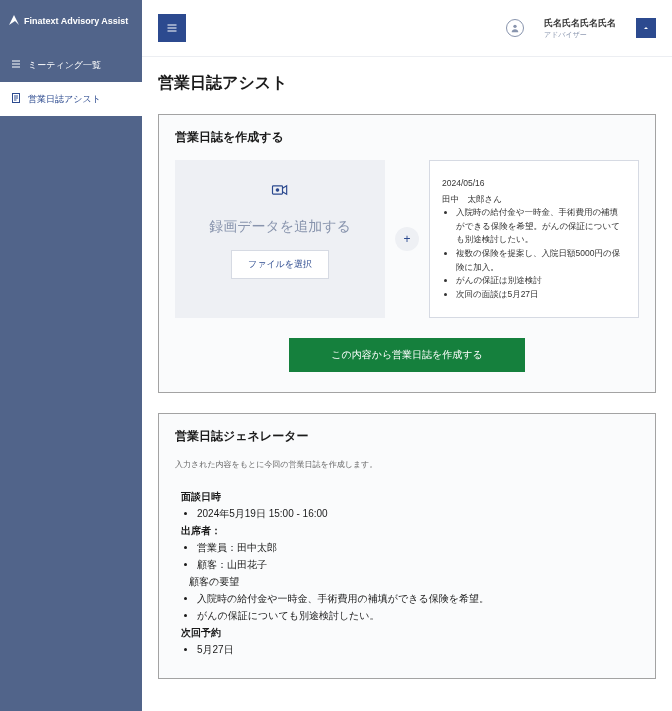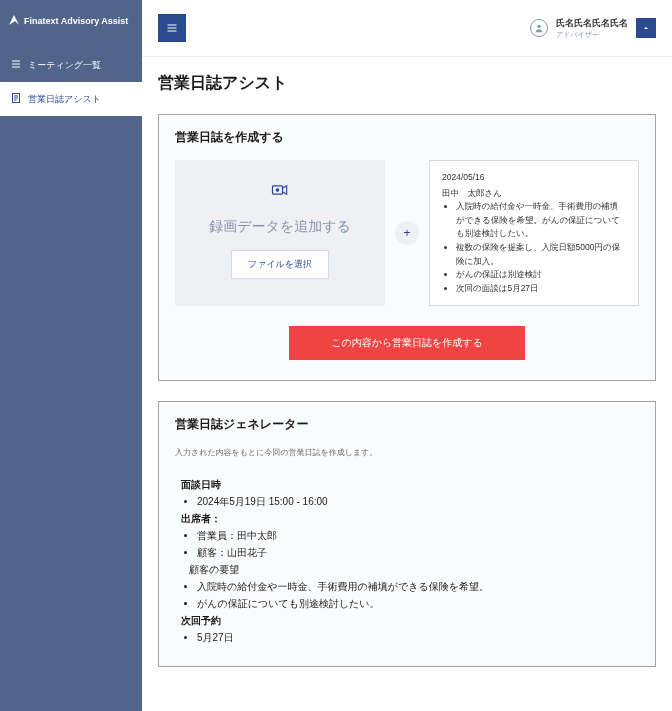--- a/index.html
+++ b/index.html
@@ -8,43 +8,43 @@
 .sidebar { width: 142px; background: #51648a; color: #fff; padding-top: 14px; }
 .brand { display: flex; align-items: center; gap: 4px; padding: 0 8px 20px; font-size: 9px; font-weight: 600; }
 .brand-icon svg { width: 12px; height: 12px; fill: #fff; }
 .nav-item { display: flex; align-items: center; gap: 6px; padding: 10px 10px; font-size: 9px; cursor: pointer; }
 .nav-item.active { background: #fff; color: #2c4a8f; }
 .nav-icon svg { width: 12px; height: 12px; }
 .main { flex: 1; display: flex; flex-direction: column; background: #fff; }
 .topbar { display: flex; align-items: center; justify-content: space-between; padding: 14px 16px; border-bottom: 1px solid #eceef2; }
 .hamburger { width: 28px; height: 28px; background: #2c4a8f; display: flex; align-items: center; justify-content: center; cursor: pointer; }
 .hamburger svg { width: 12px; height: 12px; fill: #fff; }
-.user { display: flex; align-items: center; gap: 8px; }
+.user { display: flex; align-items: center; gap: 20px; }
 .avatar { width: 18px; height: 18px; border: 1px solid #8894ad; border-radius: 50%; display: flex; align-items: center; justify-content: center; }
 .avatar svg { width: 10px; height: 10px; fill: #8894ad; }
 .user-txt { display: flex; flex-direction: column; }
 .user-name { font-size: 9px; color: #333; font-weight: 600; }
 .user-role { font-size: 7px; color: #8894ad; }
 .chevup { width: 20px; height: 20px; background: #2c4a8f; display: flex; align-items: center; justify-content: center; cursor: pointer; }
 .chevup svg { width: 8px; height: 8px; fill: #fff; }
 .content { flex: 1; overflow-y: auto; padding: 0 16px 20px; }
 .page-title { font-size: 16px; font-weight: 700; color: #1a1a1a; padding: 16px 0 20px; }
 .panel { background: #fafbfc; border: 1px solid #a3a3a3; border-radius: 0; padding: 14px 16px 20px; margin-bottom: 20px; }
 .panel-title { font-size: 12px; font-weight: 700; color: #1a1a1a; margin-bottom: 14px; }
 .row { display: flex; gap: 10px; align-items: stretch; }
 .upload-card { flex: 0 0 210px; background: #eef0f4; padding: 20px 10px 14px; display: flex; flex-direction: column; align-items: center; gap: 14px; }
 .rec-icon svg { width: 20px; height: 20px; stroke: #2c4a8f; fill: none; stroke-width: 1.4; }
 .upload-txt { font-size: 14px; color: #8894ad; }
 .file-btn { background: #fff; border: 1px solid #d6dae3; color: #2c4a8f; font-size: 9px; padding: 7px 16px; cursor: pointer; }
 .plus { flex: 0 0 24px; align-self: center; width: 24px; height: 24px; border-radius: 50%; background: #eef0f4; display: flex; align-items: center; justify-content: center; color: #2c4a8f; font-size: 12px; cursor: pointer; }
-.notes { flex: 1; border: 1px solid #d6dae3; background: #fff; padding: 10px 12px; font-size: 8.5px; line-height: 1.6; color: #333; }
+.notes { flex: 1; border: 1px solid #d6dae3; background: #fff; padding: 16px 12px; font-size: 8.5px; line-height: 1.6; color: #333; }
 .notes-date { margin-bottom: 2px; }
 .notes ul { list-style: disc; padding-left: 14px; }
 .cta { display: flex; justify-content: center; margin-top: 20px; }
-.cta-btn { background: #ef4444; color: #fff; border: none; font-size: 10px; padding: 10px 42px; cursor: pointer; }
+.cta-btn { background: #15803d; color: #fff; border: none; font-size: 10px; padding: 10px 42px; cursor: pointer; }
 .gen-sub { font-size: 8px; color: #666; margin-bottom: 18px; }
 .doc { font-size: 10px; line-height: 1.7; color: #1a1a1a; padding: 0 6px; }
 .doc h4 { font-size: 10px; font-weight: 700; }
 .doc ul { list-style: disc; padding-left: 16px; }
 .doc .sub { padding-left: 8px; font-weight: 400; }
 </style>
 </head>
 <body>
 
 <div class="app">

